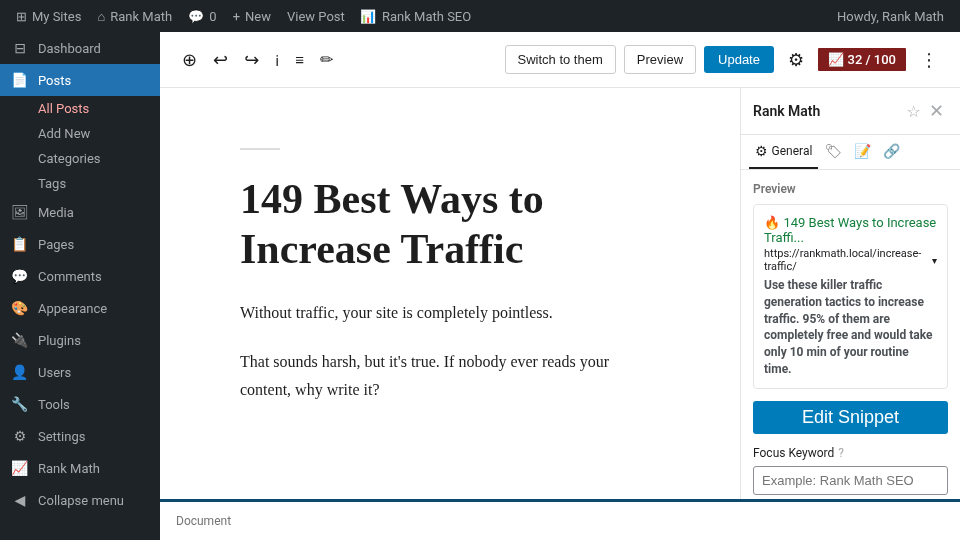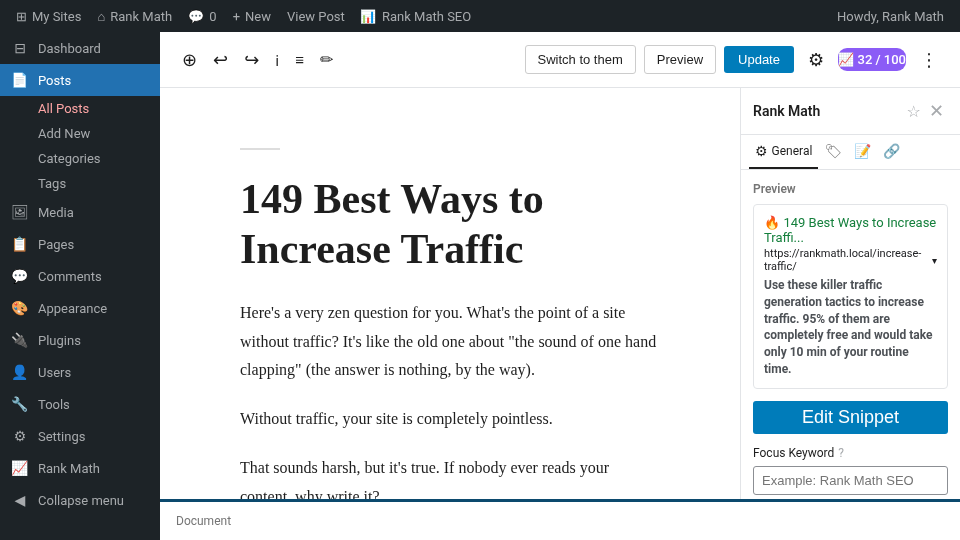--- a/index.html
+++ b/index.html
@@ -27,21 +27,21 @@
 
     
     #editor-toolbar { background: #fff; border-bottom: 1px solid #e2e4e7; height: 56px; display: flex; align-items: center; padding: 0 16px; gap: 4px; }
     .toolbar-btn { border: none; background: none; cursor: pointer; padding: 6px; border-radius: 4px; color: #1e1e1e; font-size: 18px; display: flex; align-items: center; justify-content: center; }
     .toolbar-spacer { flex: 1; }
     .toolbar-right { display: flex; align-items: center; gap: 8px; }
     .btn-switch-draft { background: none; border: 1px solid #ccc; border-radius: 3px; padding: 6px 12px; cursor: pointer; color: #1e1e1e; font-size: 13px; }
     .btn-preview { background: none; border: 1px solid #ccc; border-radius: 3px; padding: 6px 12px; cursor: pointer; color: #1e1e1e; font-size: 13px; }
     .btn-update { background: #007cba; border: none; border-radius: 3px; padding: 6px 14px; cursor: pointer; color: #fff; font-size: 13px; font-weight: 500; }
     .btn-settings { background: none; border: none; cursor: pointer; padding: 6px; border-radius: 4px; color: #1e1e1e; font-size: 18px; }
-    .score-badge { background: #8b5cf6; border-radius: 9px; padding: 4px 0; color: #fff; font-size: 13px; font-weight: 500; cursor: pointer; }
+    .score-badge { background: #7f1d1d; border-radius: 1px; padding: 4px 10px; color: #fff; font-size: 13px; font-weight: 500; cursor: pointer; }
     .btn-more { background: none; border: none; cursor: pointer; padding: 6px; font-size: 18px; color: #1e1e1e; }
 
     
     #editor-panel { display: flex; flex: 1; overflow: hidden; }
 
     
     #editor { flex: 1; background: #fff; overflow-y: auto; padding: 60px 80px; }
     .editor-divider { width: 40px; height: 2px; background: #ddd; margin-bottom: 24px; }
     .editor-title { font-size: 42px; font-weight: 700; line-height: 1.2; color: #1e1e1e; margin-bottom: 24px; font-family: Georgia, serif; }
     .editor-body { font-size: 16px; line-height: 1.8; color: #1e1e1e; font-family: Georgia, serif; }
@@ -193,21 +193,20 @@
         <button class="btn-more">⋮</button>
       </div>
     </div>
 
     <div id="editor-panel">
 
       <div id="editor">
         <div class="editor-divider"></div>
         <h1 class="editor-title">149 Best Ways to Increase Traffic</h1>
         <div class="editor-body">
-          <p>Here's a very zen question for you. What's the point of a site without traffic? It's like the old one about "the sound of one hand clapping" (the answer is nothing, by the way).</p>
           <p>Without traffic, your site is completely pointless.</p>
           <p>That sounds harsh, but it's true. If nobody ever reads your content, why write it?</p>
 
         </div>
       </div>
 
       <div id="rm-panel">
         <div class="rm-header">
           <span class="rm-title">Rank Math</span>
           <button class="rm-star">☆</button>

